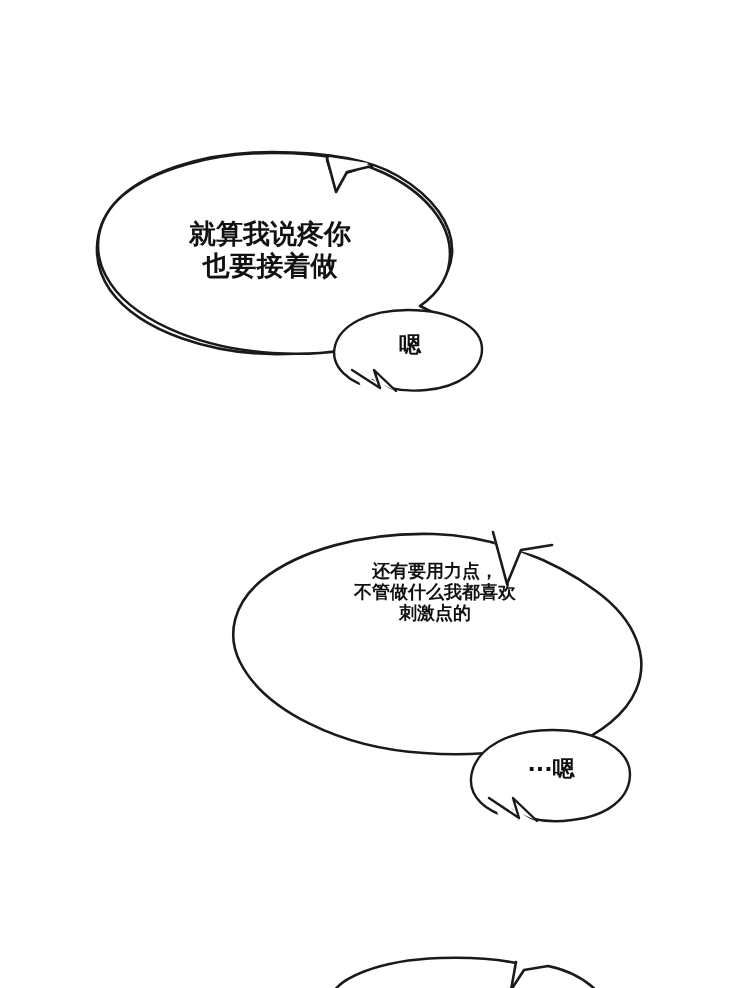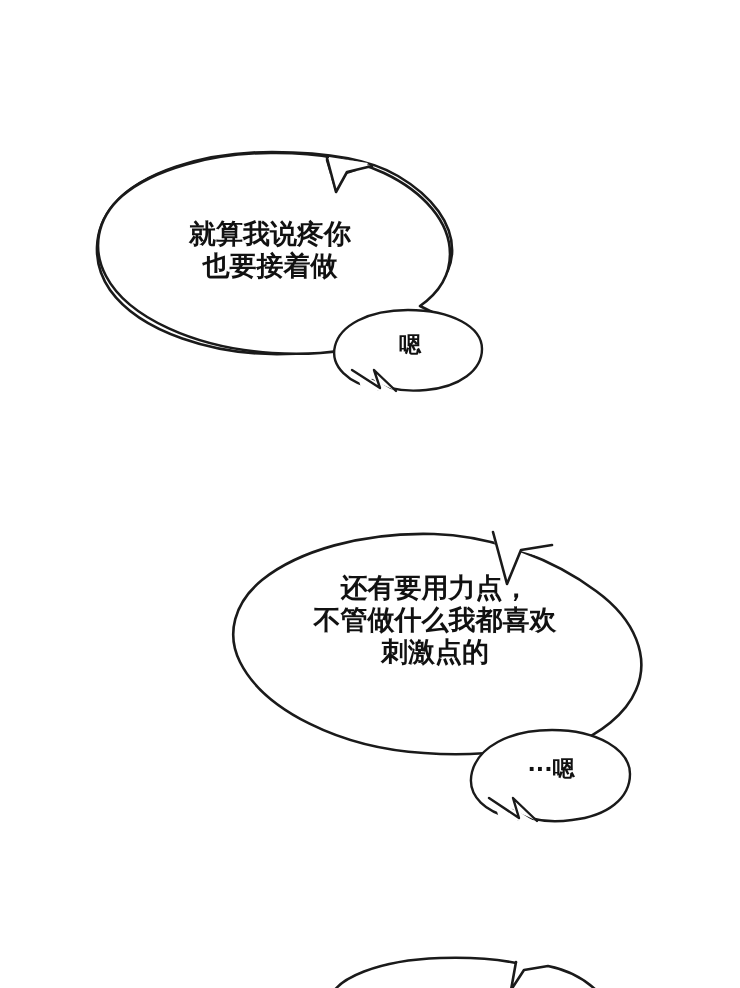--- a/index.html
+++ b/index.html
@@ -60,23 +60,23 @@
     font-size: 27px;
   }
   #dialogue-reply-1 {
     left: 345px;
     top: 332px;
     width: 130px;
     font-size: 22px;
   }
   #dialogue-main-2 {
     left: 240px;
-    top: 572px;
+    top: 560px;
     width: 390px;
-    font-size: 27px;
+    font-size: 18px;
   }
   #dialogue-reply-2 {
     left: 480px;
     top: 756px;
     width: 142px;
     font-size: 22px;
   }
 </style>
 </head>
 <body>

